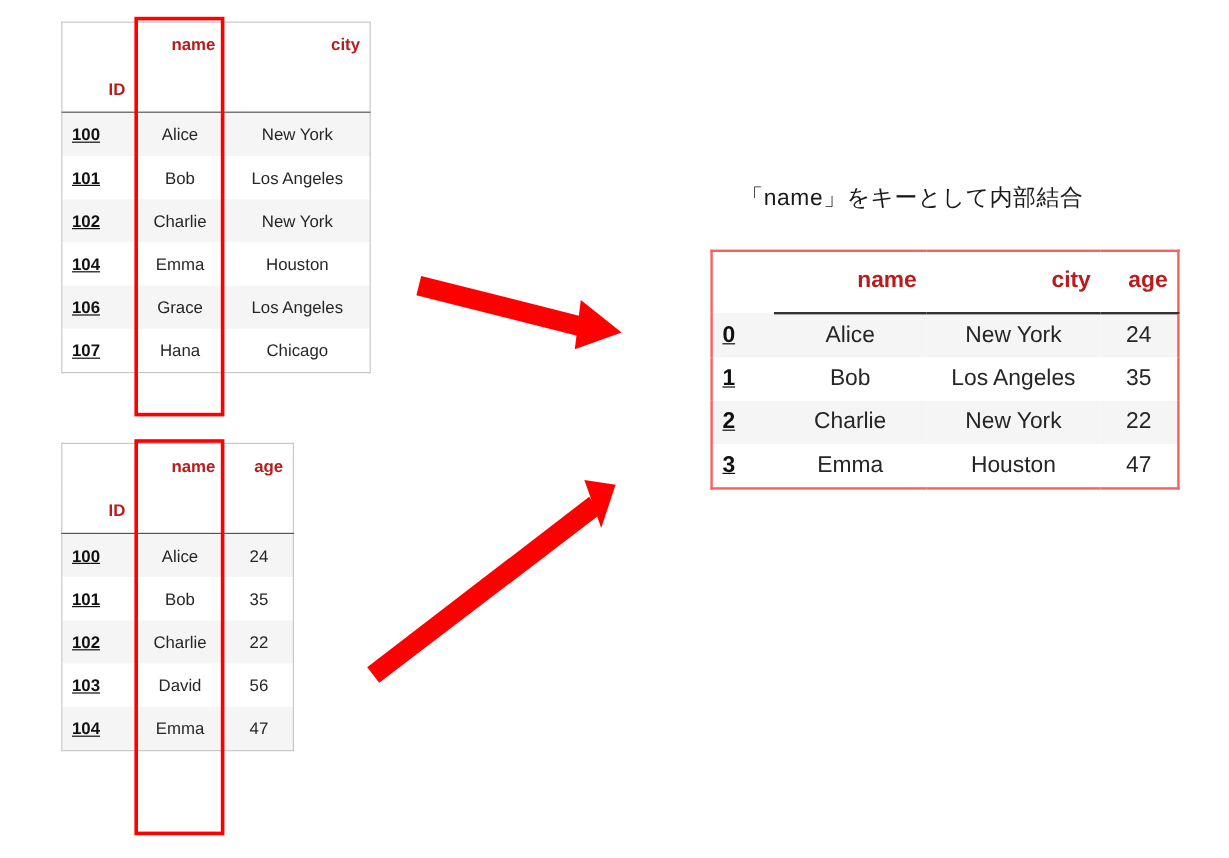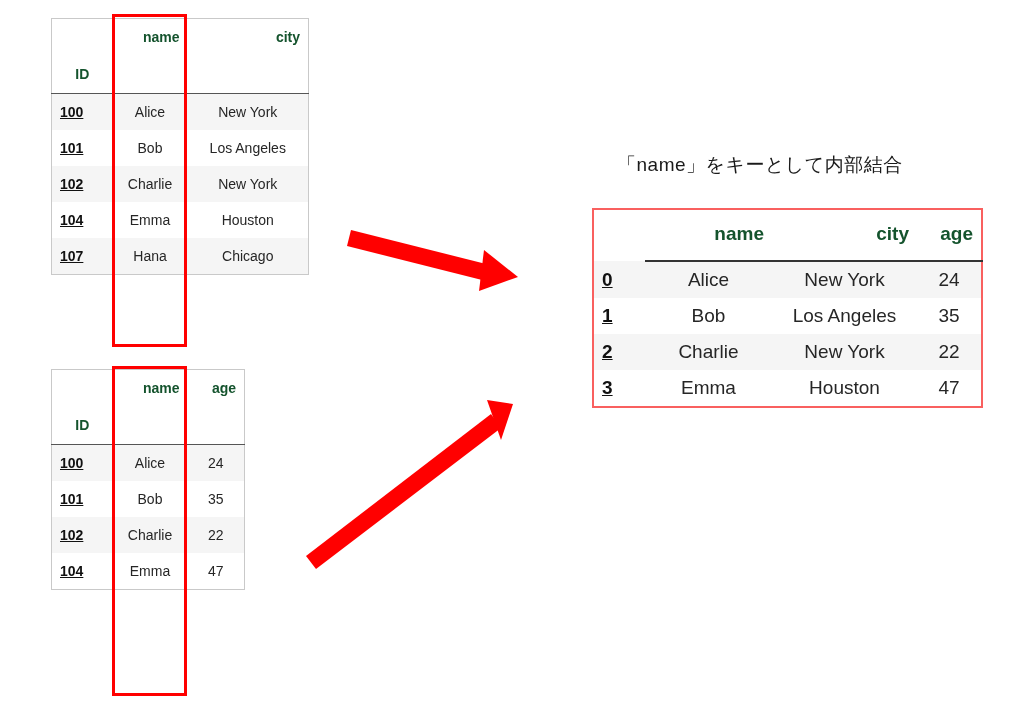--- a/index.html
+++ b/index.html
@@ -26,28 +26,28 @@
     table-layout: fixed;
   }
   .df th, .df td {
     padding: 4px 8px;
     white-space: nowrap;
     vertical-align: middle;
     font-weight: normal;
   }
   .df thead th {
     font-weight: bold;
-    color: #14532d;
+    color: #b91c1c;
     text-align: right;
     background: #ffffff;
   }
   .df thead tr.hdr-cols th { height: 28px; }
   .df thead tr.hdr-index th {
     height: 30px;
-    text-align: center;
+    text-align: right;
     border-bottom: 1.6px solid #555555;
   }
   .df thead tr.hdr-cols th.idx-blank { border: none; }
   .df tbody th.rowidx {
     font-weight: bold;
     text-align: left;
     color: #111111;
     text-decoration: underline;
   }
   .df tbody td { text-align: center; }
@@ -133,20 +133,25 @@
       <th class="rowidx">102</th>
       <td>Charlie</td>
       <td>New York</td>
     </tr>
     <tr>
       <th class="rowidx">104</th>
       <td>Emma</td>
       <td>Houston</td>
     </tr>
     <tr>
+      <th class="rowidx">106</th>
+      <td>Grace</td>
+      <td>Los Angeles</td>
+    </tr>
+    <tr>
       <th class="rowidx">107</th>
       <td>Hana</td>
       <td>Chicago</td>
     </tr>
   </tbody>
 </table>
 
 <div class="key-box" style="left:112px; top:14px; width:75px; height:333px;"></div>
 
 <table class="df" id="tbl-right" style="left:51px; top:369px; width:193px;">
@@ -175,20 +180,25 @@
     </tr>
     <tr>
       <th class="rowidx">101</th>
       <td>Bob</td>
       <td>35</td>
     </tr>
     <tr>
       <th class="rowidx">102</th>
       <td>Charlie</td>
       <td>22</td>
+    </tr>
+    <tr>
+      <th class="rowidx">103</th>
+      <td>David</td>
+      <td>56</td>
     </tr>
     <tr>
       <th class="rowidx">104</th>
       <td>Emma</td>
       <td>47</td>
     </tr>
   </tbody>
 </table>
 
 <div class="key-box" style="left:112px; top:366px; width:75px; height:330px;"></div>

